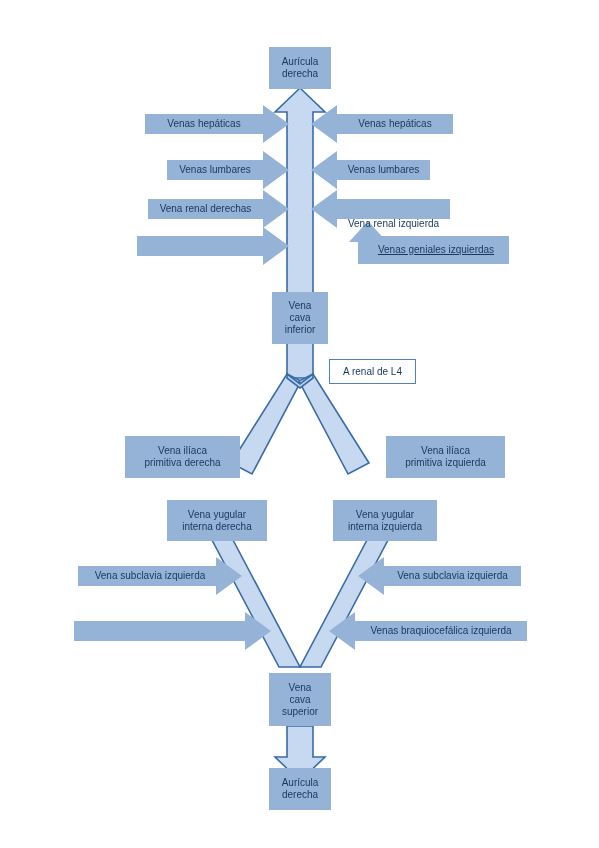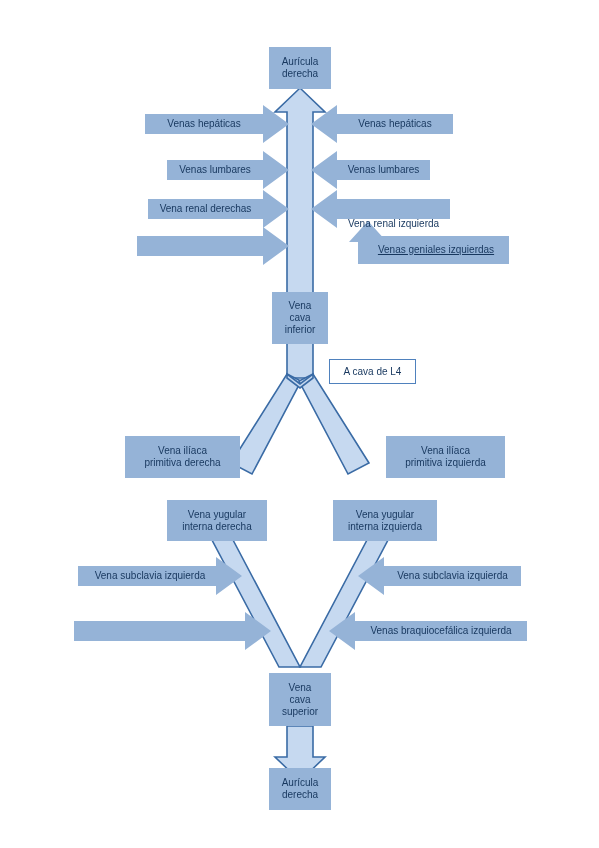--- a/index.html
+++ b/index.html
@@ -114,21 +114,21 @@
 
   <div class="lbl" style="left:337px; top:114px; width:116px; height:20px;">Venas hepáticas</div>
   <div class="lbl" style="left:337px; top:160px; width:93px; height:20px;">Venas lumbares</div>
   <div class="lbl" style="left:337px; top:199px; width:113px; height:20px;margin-top:15px;">Vena renal izquierda</div>
   <div class="lbl" style="left:363px; top:240px; width:146px; height:20px;text-decoration:underline;">Venas geniales izquierdas</div>
 
   <div class="lbl box-fill" style="left:272px; top:292px; width:56px; height:52px;">Vena
 cava
 inferior</div>
 
-  <div class="lbl box-outline" style="left:329px; top:359px; width:87px; height:25px;">A cava de L4</div>
+  <div class="lbl box-outline" style="left:329px; top:359px; width:87px; height:25px;">A renal de L4</div>
 
   <div class="lbl box-fill" style="left:125px; top:436px; width:115px; height:42px;">Vena ilíaca
 primitiva derecha</div>
   <div class="lbl box-fill" style="left:386px; top:436px; width:119px; height:42px;">Vena ilíaca
 primitiva izquierda</div>
 
   <div class="lbl box-fill" style="left:167px; top:500px; width:100px; height:41px;">Vena yugular
 interna derecha</div>
   <div class="lbl box-fill" style="left:333px; top:500px; width:104px; height:41px;">Vena yugular
 interna izquierda</div>

